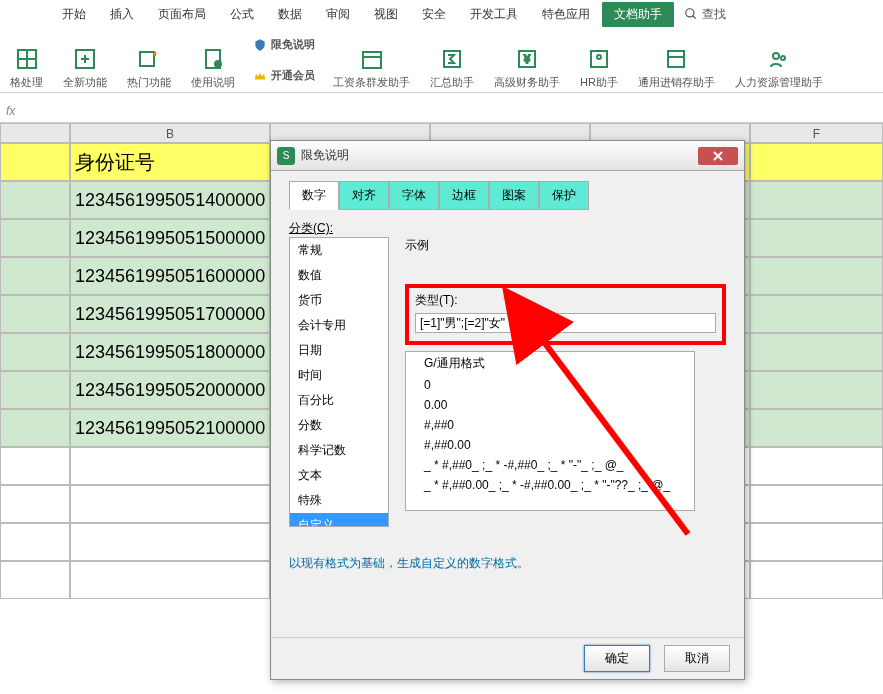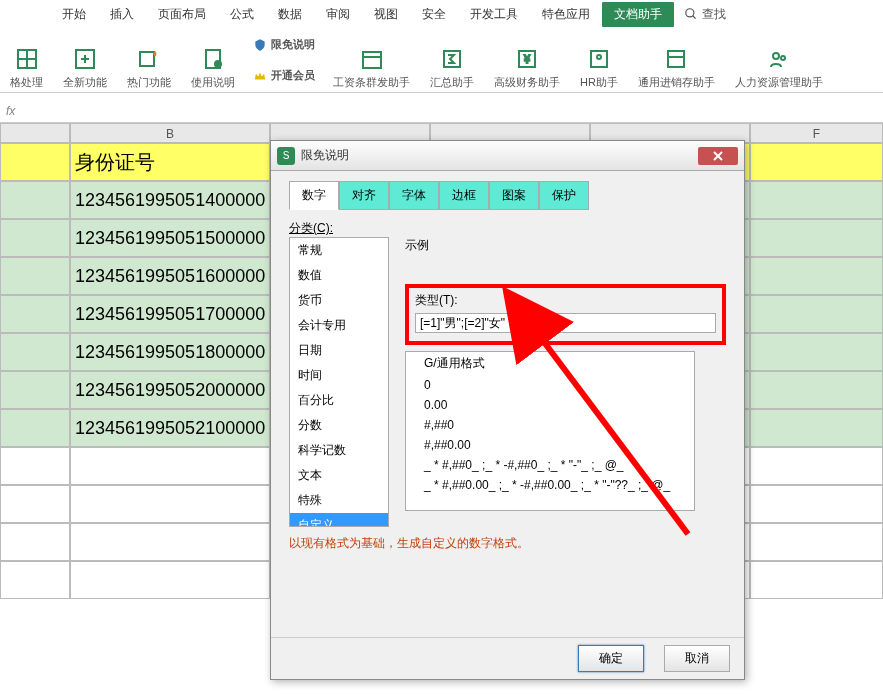--- a/index.html
+++ b/index.html
@@ -56,23 +56,23 @@
 .example-label { margin-bottom: 30px; }
 .type-label { margin-bottom: 4px; }
 .type-highlight { border: 4px solid #ff0000; padding: 4px 6px 8px 6px; margin-bottom: 4px; position: relative;}
 .type-input { width: 100%; border: 1px solid #aaa; padding: 2px 4px; font-size: 12px; background: #fff;}
 .fmt-list { width: 290px; height: 160px; border: 1px solid #aaa; background: #fff; overflow: auto; margin-top: 6px; }
 .fmt-item { padding: 3px 18px; font-size: 12px; white-space: nowrap; }
 
 .delete-btn-row { margin-top: 8px; }
 .delete-btn { padding: 4px 16px; border: 1px solid #aaa; background: #f8f8f8; cursor: pointer; }
 
-.hint-text { margin-top: 8px; color: #c2410c; }
-
-.dlg-footer { position: absolute; bottom: 0; left: 0; right: 0; height: 42px; border-top: 1px solid #ccc; display: flex; justify-content: flex-end; align-items: center; padding-right: 14px; gap: 20px; background: #f0f0f0;}
+.hint-text { margin-top: 28px; color: #0369a1; }
+
+.dlg-footer { position: absolute; bottom: 0; left: 0; right: 0; height: 42px; border-top: 1px solid #ccc; display: flex; justify-content: flex-end; align-items: center; padding-right: 14px; gap: 14px; background: #f0f0f0;}
 .dlg-btn { padding: 4px 20px; border: 1px solid #aaa; background: linear-gradient(#fff,#e4e4e4); cursor: pointer; font-size: 12px; }
 .dlg-btn.primary { border: 1px solid #3a7ab8; box-shadow: 0 0 2px #3a7ab8; }
 
 .arrow-overlay { position: absolute; left: 418px; top: 284px; pointer-events: none; }
 </style>
 </head>
 <body>
 
 <div class="ribbon-tabs">
   <div class="ribbon-tab">开始</div>

